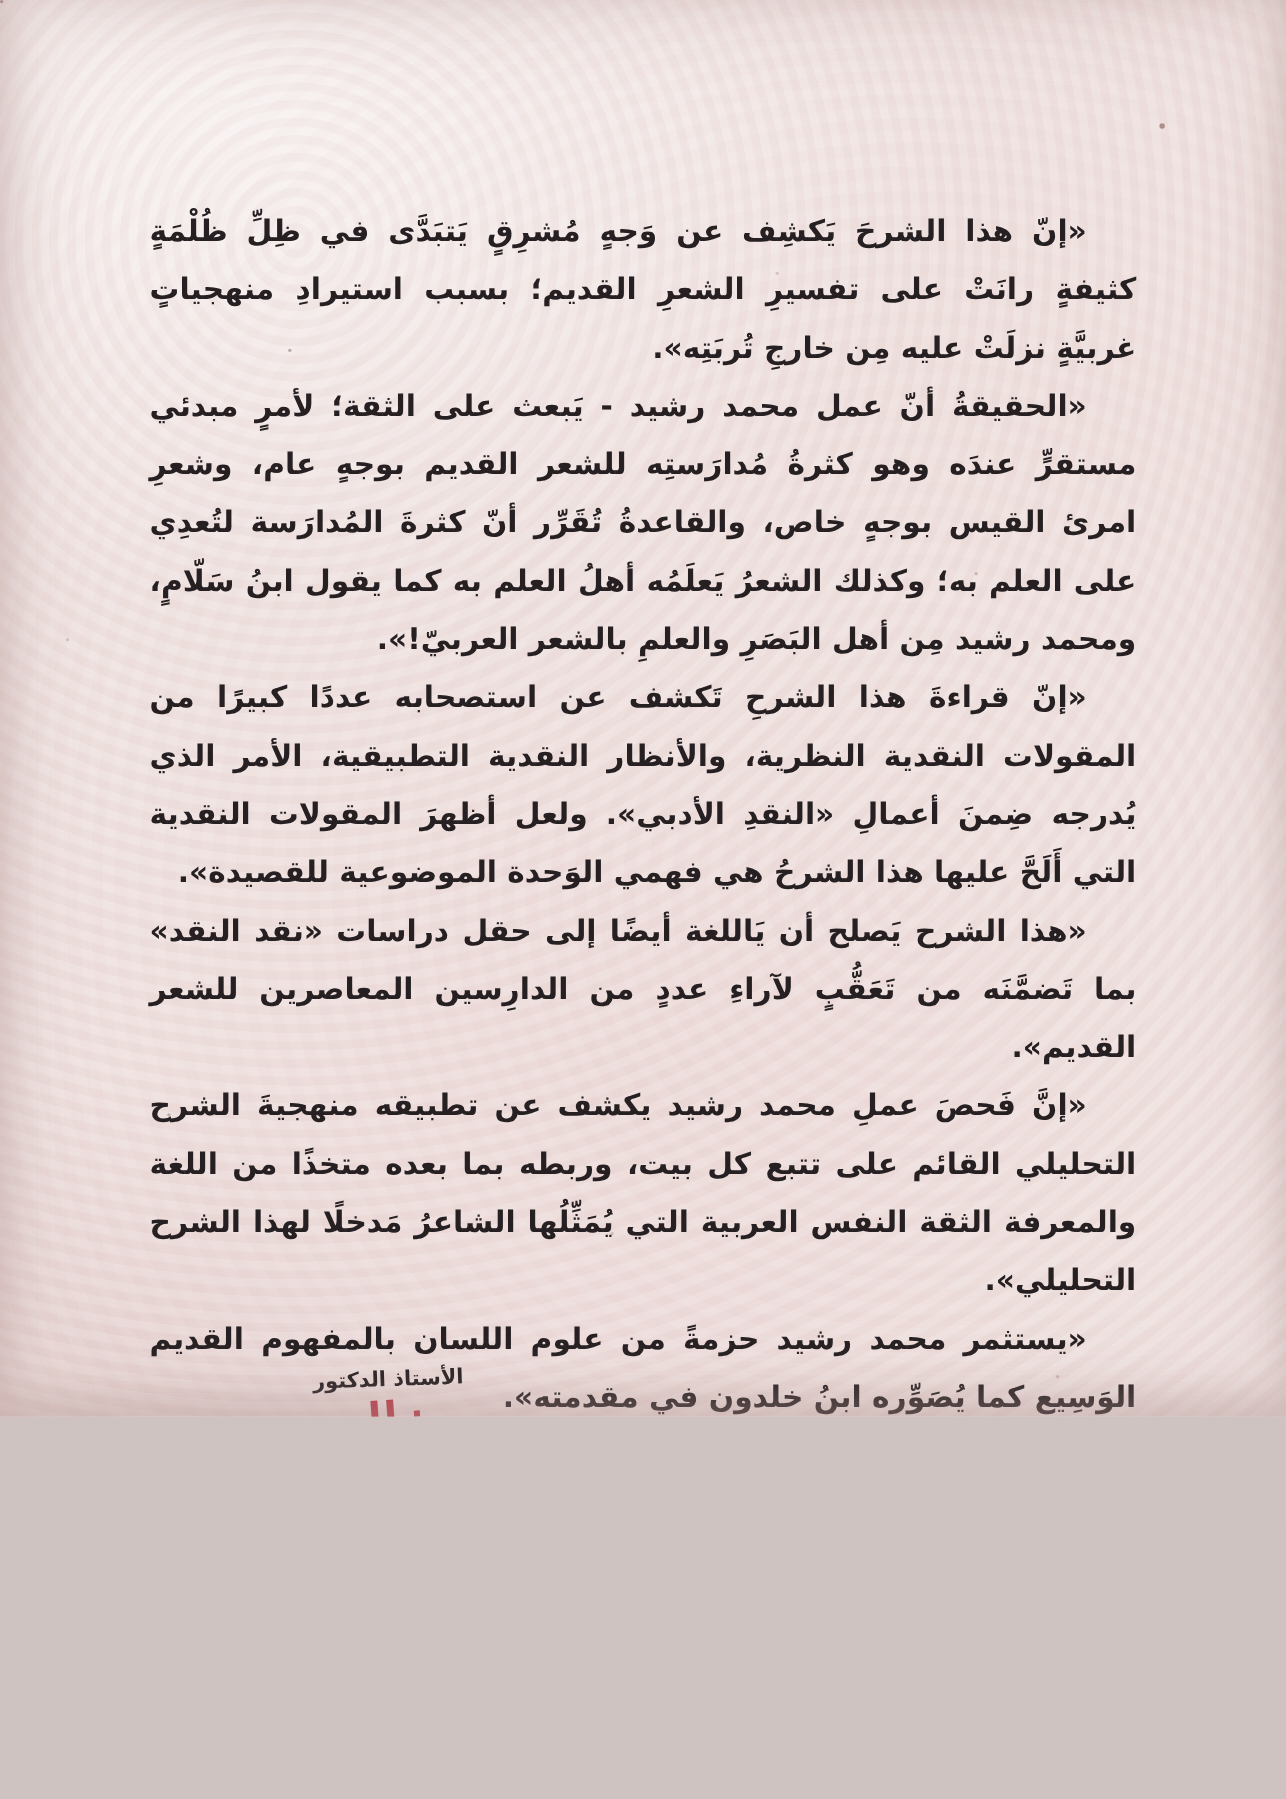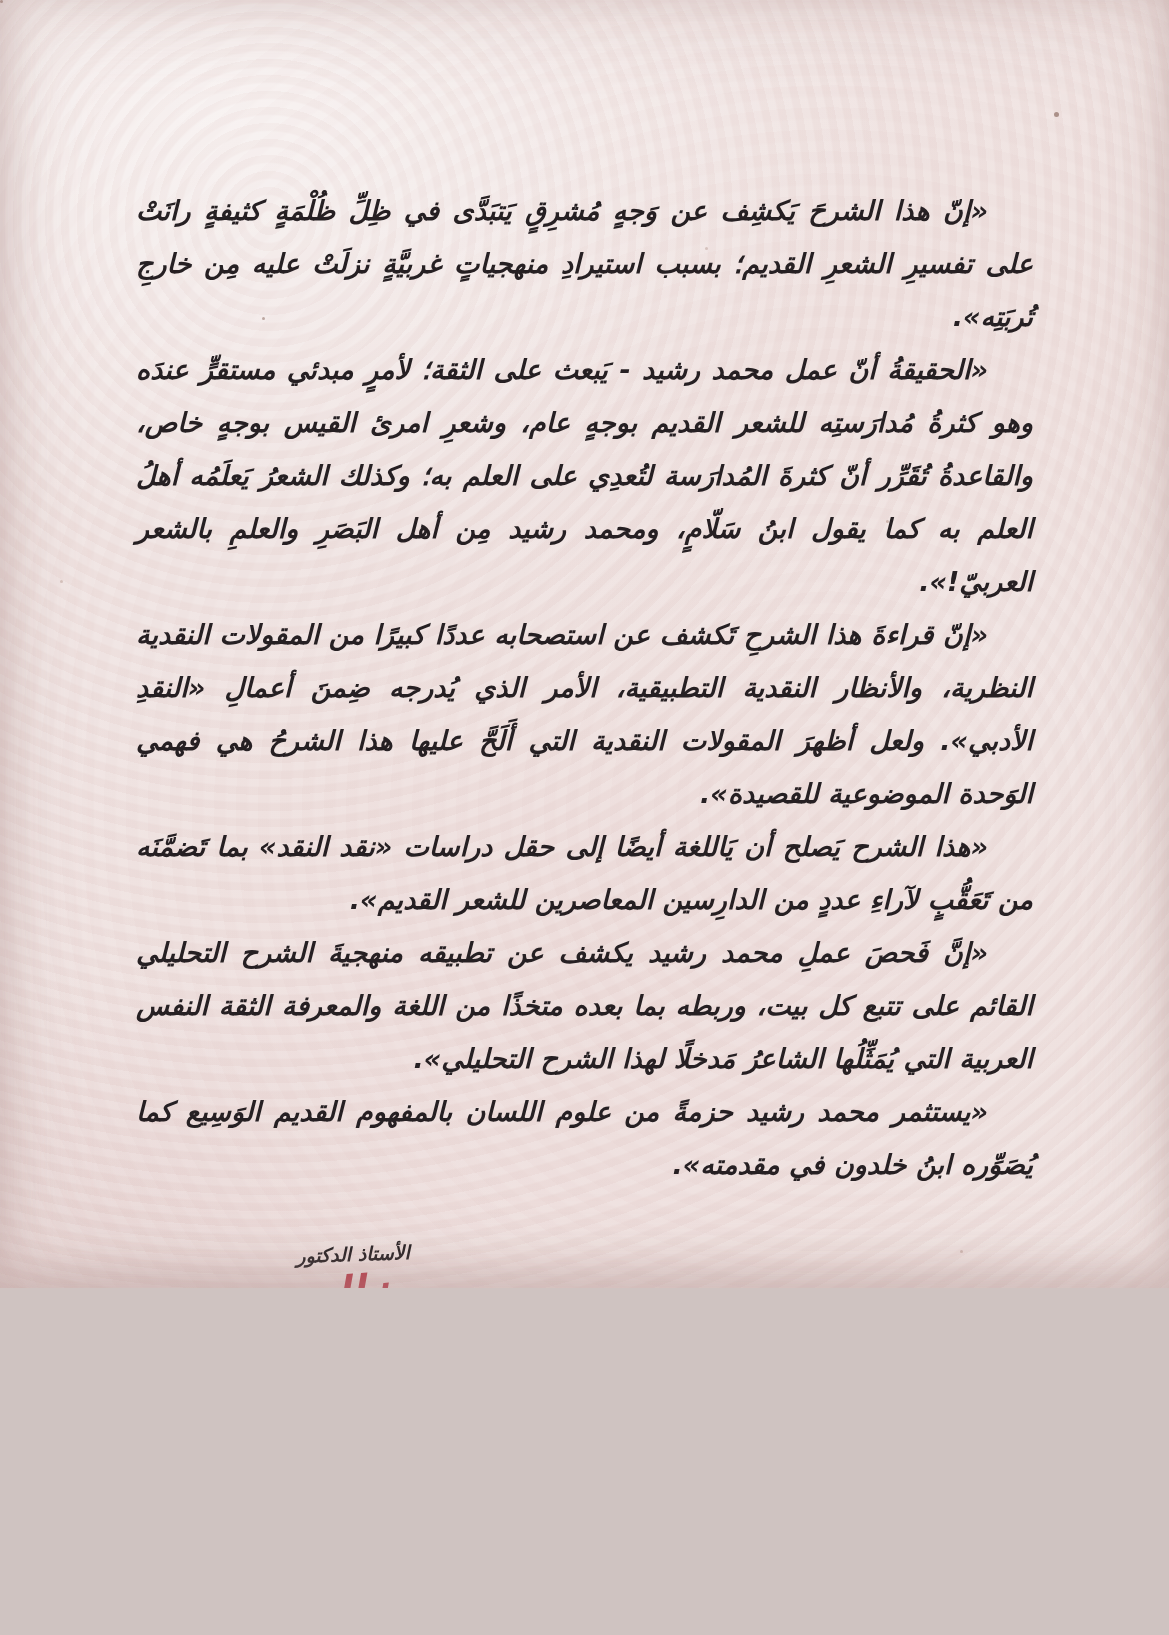--- a/index.html
+++ b/index.html
@@ -6,21 +6,20 @@
   html,body { margin:0; padding:0; background:#cfc3c1; }
   .cover {
     position:relative; width:1169px; height:1288px; margin:0 auto; overflow:hidden;
     font-family:"DejaVu Sans", sans-serif;
     background:
       radial-gradient(1100px 700px at 18% 8%,  rgba(255,255,255,.55), rgba(255,255,255,0) 62%),
       radial-gradient(900px 620px  at 82% 28%, rgba(236,219,217,.65), rgba(236,219,217,0) 60%),
       radial-gradient(1000px 760px at 50% 78%, rgba(233,211,209,.60), rgba(233,211,209,0) 65%),
       radial-gradient(700px 420px  at 8% 95%,  rgba(223,199,198,.55), rgba(223,199,198,0) 60%),
       #eee1df;
-    font-style: italic;
   }
   .cover::before { 
     content:""; position:absolute; inset:0; pointer-events:none; opacity:.45;
     background:
       repeating-radial-gradient(circle at 23% 17%, rgba(255,255,255,.30) 0 7px, rgba(231,212,210,.30) 9px 16px),
       repeating-radial-gradient(circle at 71% 63%, rgba(246,238,237,.25) 0 9px, rgba(228,206,204,.25) 12px 22px);
     mix-blend-mode: normal;
   }
   .cover::after { 
     content:""; position:absolute; inset:0; pointer-events:none;

